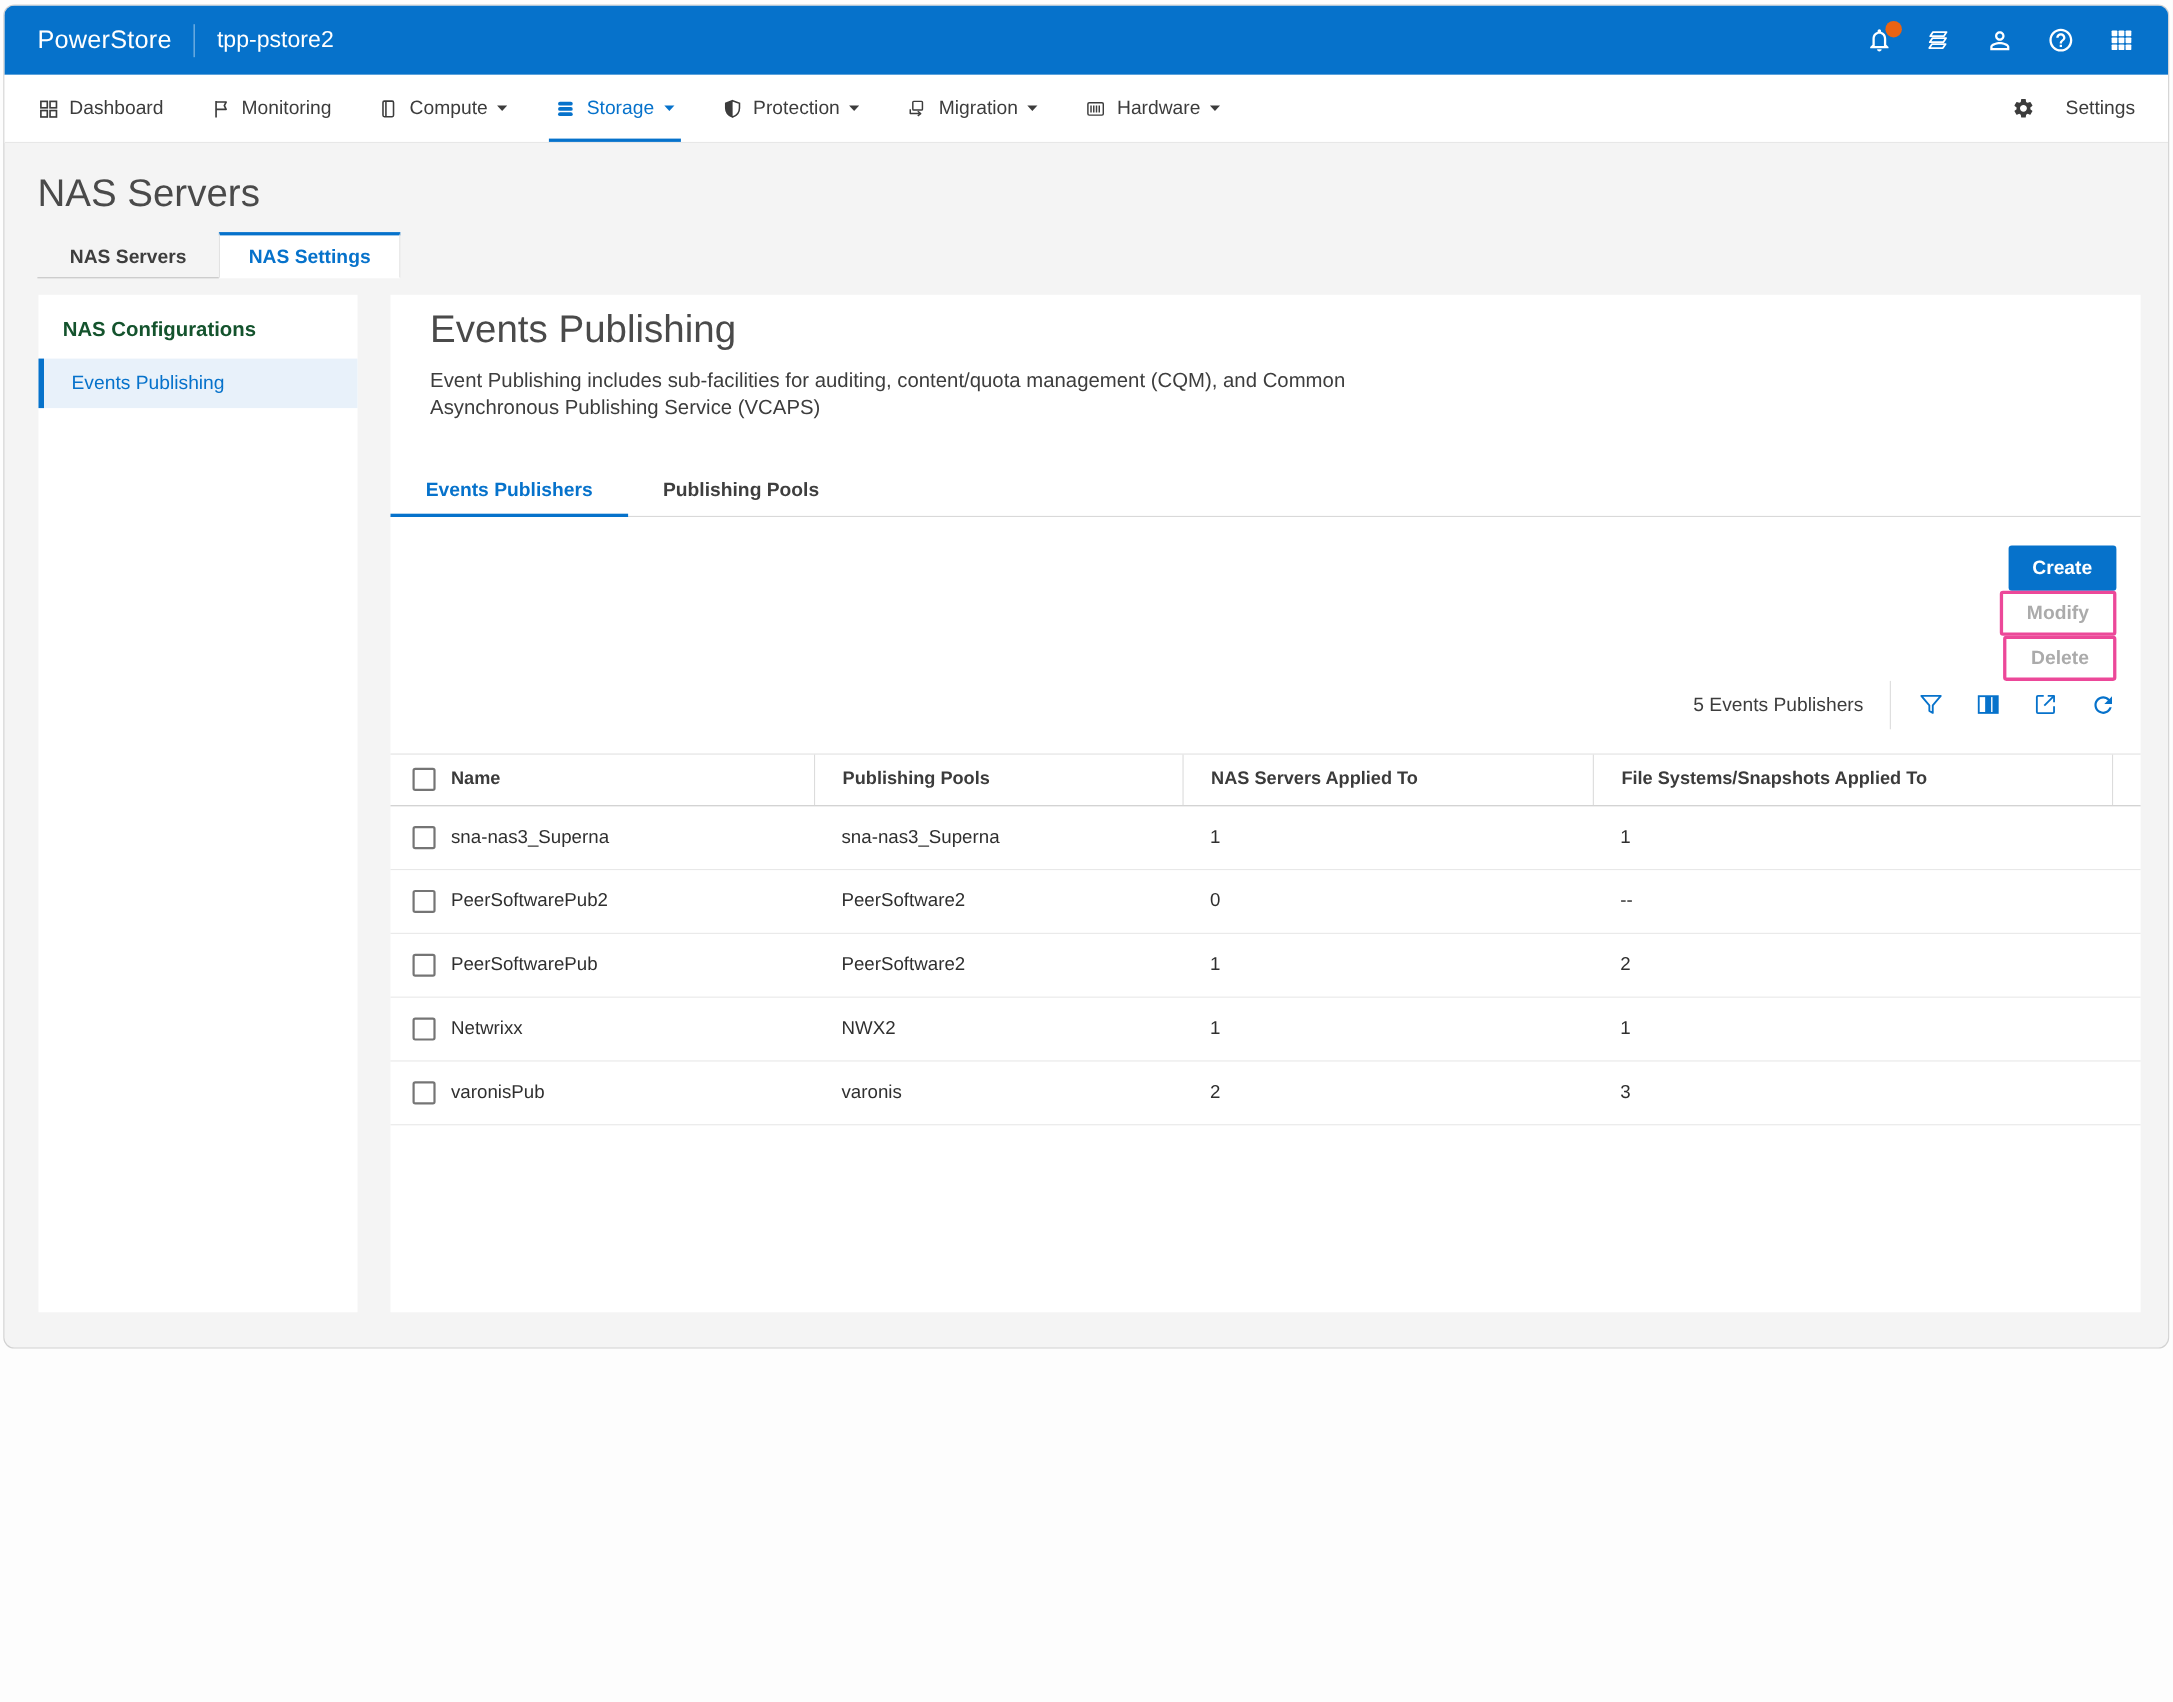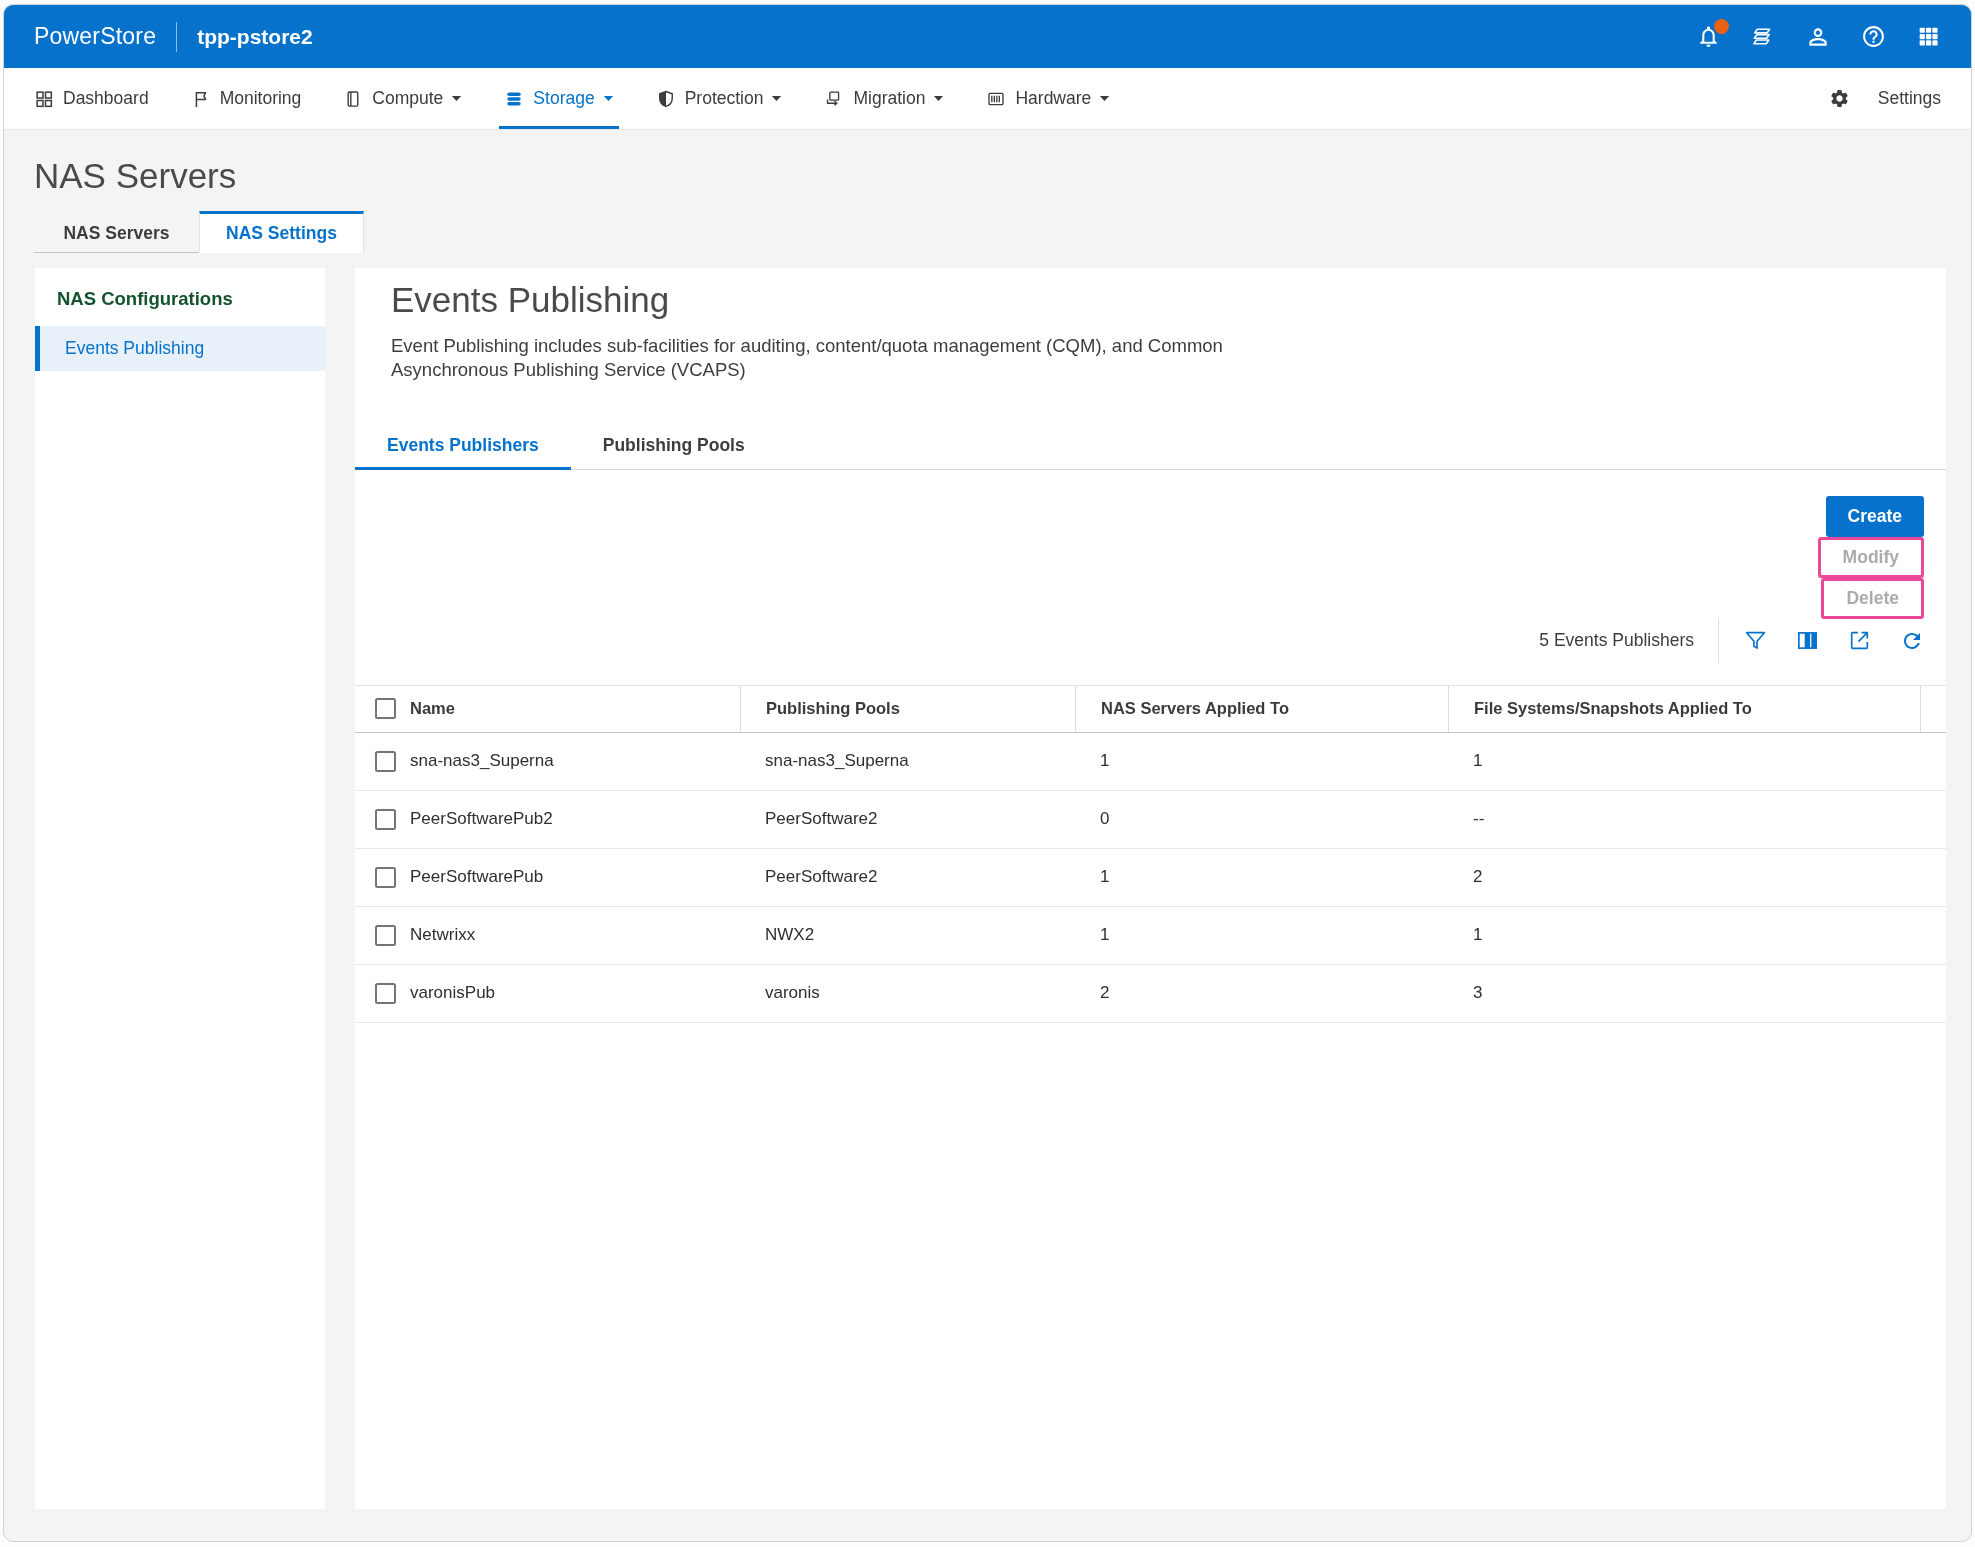--- a/index.html
+++ b/index.html
@@ -1,26 +1,26 @@
 <!DOCTYPE html>
 <html><head>
 <meta charset="utf-8">
 <style>
   * { box-sizing: border-box; margin: 0; padding: 0; }
   html,body { width:1975px; height:1547px; background:#fdfdfd; font-family:"Liberation Sans", sans-serif; }
   .window {
-    position:absolute; left:3px; top:4px; width:1969px; height:1538px;
+    position:absolute; left:3px; top:4px; width:1969px; height:1222px;
     background:#f4f4f4; border:1px solid #d2d2d2; border-radius:10px;
     overflow:hidden; display:flex; flex-direction:column;
   }
   
   .titlebar { height:63px; flex:0 0 auto; background:#0672CB; display:flex; align-items:center; padding:0 30px; }
   .brand { color:#fff; font-size:23px; font-weight:400; letter-spacing:.2px; }
   .tb-divider { width:1px; height:30px; background:rgba(255,255,255,.55); margin:0 20px; }
-  .cluster { color:#fff; font-size:21px; font-weight:700; }
+  .cluster { color:#fff; font-size:21px; font-weight:400; }
   .tb-icons { margin-left:auto; display:flex; align-items:center; gap:29px; }
   .tb-icon { position:relative; width:26px; height:26px; display:flex; align-items:center; justify-content:center; cursor:pointer; }
   .tb-icon svg { display:block; }
   .badge { position:absolute; top:-5px; right:-8px; width:15px; height:15px; border-radius:50%; background:#EA6312; }
   
   .navbar { height:62px; flex:0 0 auto; background:#fff; display:flex; align-items:center; padding:0 30px; gap:42px; border-bottom:1px solid #e7e7e7; }
   .nav-item { height:100%; display:flex; align-items:center; gap:9px; font-size:17.5px; color:#3c3c3c; position:relative; cursor:pointer; white-space:nowrap; }
   .nav-item svg { display:block; }
   .nav-item .caret { margin-left:-1px; }
   .nav-item.active { color:#0672CB; }

